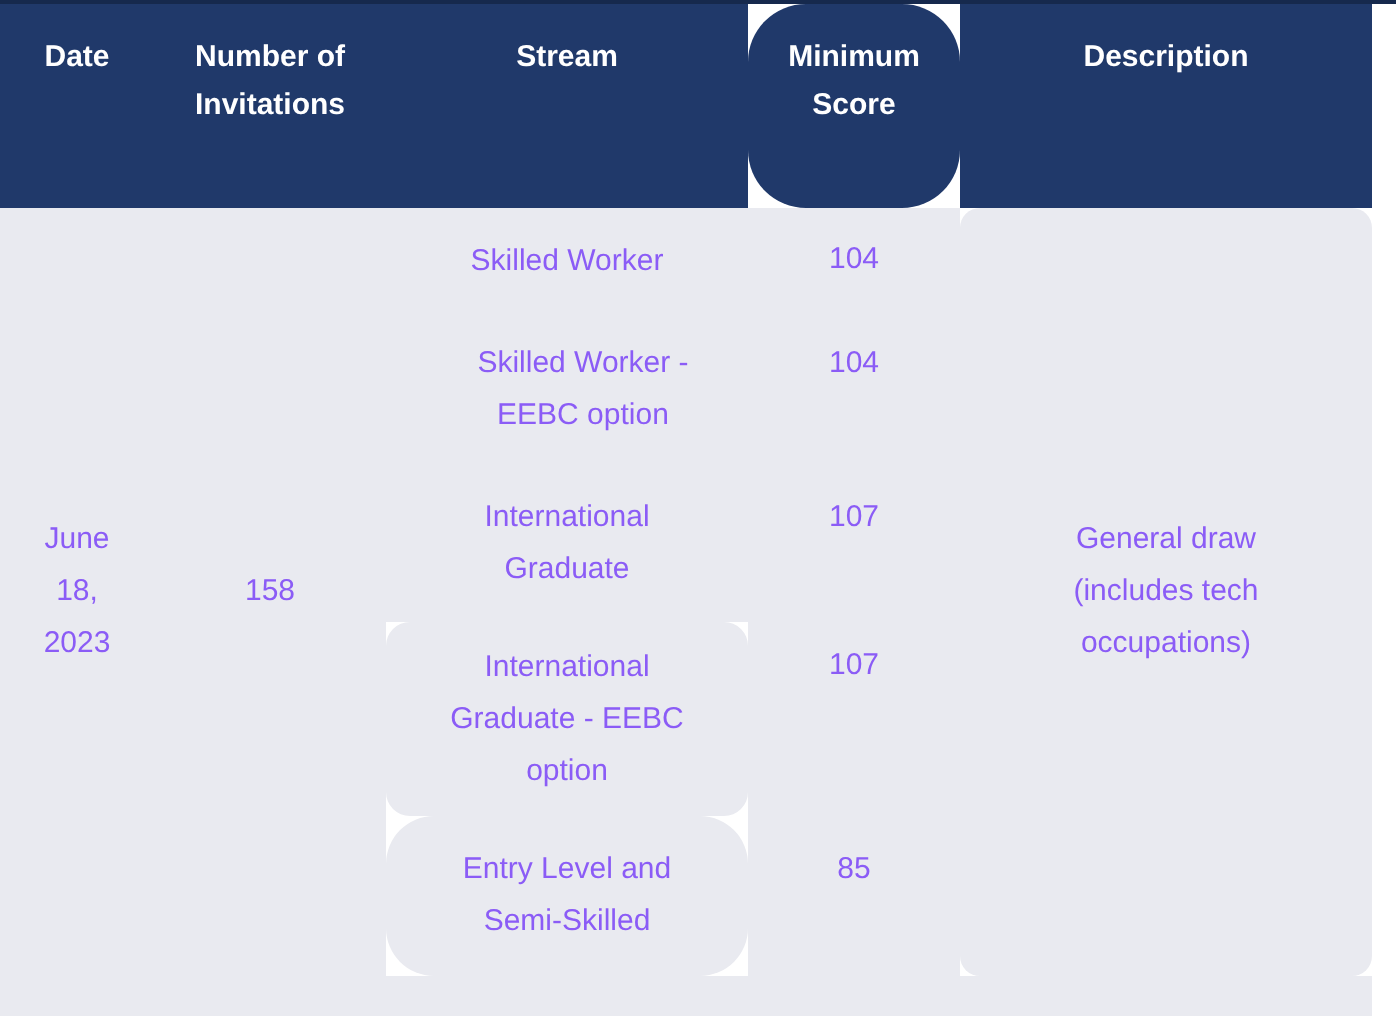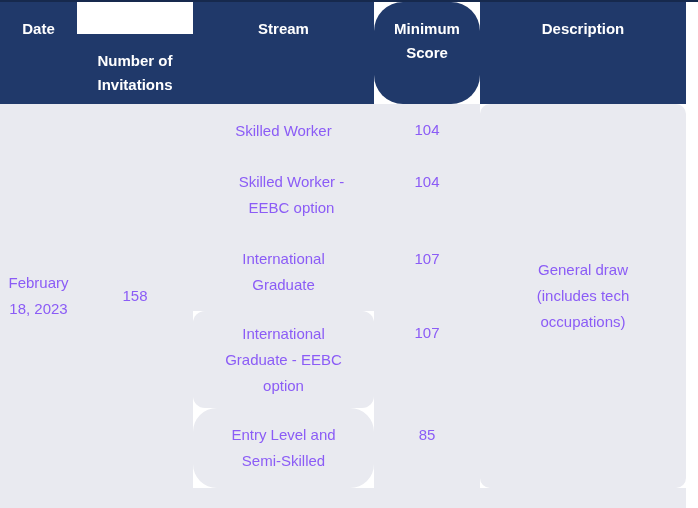--- a/index.html
+++ b/index.html
@@ -27,21 +27,21 @@
     font-size: 15px;
     line-height: 24px;
     display: flex;
     justify-content: center;
     align-items: flex-start;
     padding: 15px 14px 0 14px;
     text-align: center;
     box-sizing: border-box;
   }
   .h1 { grid-column: 1; grid-row: 1; padding-left: 6px; padding-right: 6px; }
-  .h2 { grid-column: 2; grid-row: 1; padding-left: 21px; padding-right: 21px; margin-top: 32px; }
+  .h2 { grid-column: 2; grid-row: 1; padding-left: 21px; padding-right: 21px; }
   .h3 { grid-column: 3; grid-row: 1; }
   .h4 { grid-column: 4; grid-row: 1; border-radius: 29px; }
   .h5 { grid-column: 5; grid-row: 1; }
   .cell {
     background: #e9eaf0;
     color: #8b5cf6;
     font-size: 15px;
     line-height: 26px;
     display: flex;
     justify-content: center;
@@ -69,21 +69,21 @@
 <body>
 
 <div class="table">
 
   <div class="th h1">Date</div>
   <div class="th h2">Number of Invitations</div>
   <div class="th h3">Stream</div>
   <div class="th h4">Minimum Score</div>
   <div class="th h5">Description</div>
 
-  <div class="cell date-cell">February 18, 2023</div>
+  <div class="cell date-cell">June 18, 2023</div>
   <div class="cell number-cell">158</div>
 
   <div class="cell stream-cell s1">Skilled Worker</div>
   <div class="cell score-cell m1">104</div>
 
   <div class="cell stream-cell s2">Skilled Worker - EEBC option</div>
   <div class="cell score-cell m2">104</div>
 
   <div class="cell stream-cell s3">International Graduate</div>
   <div class="cell score-cell m3">107</div>

